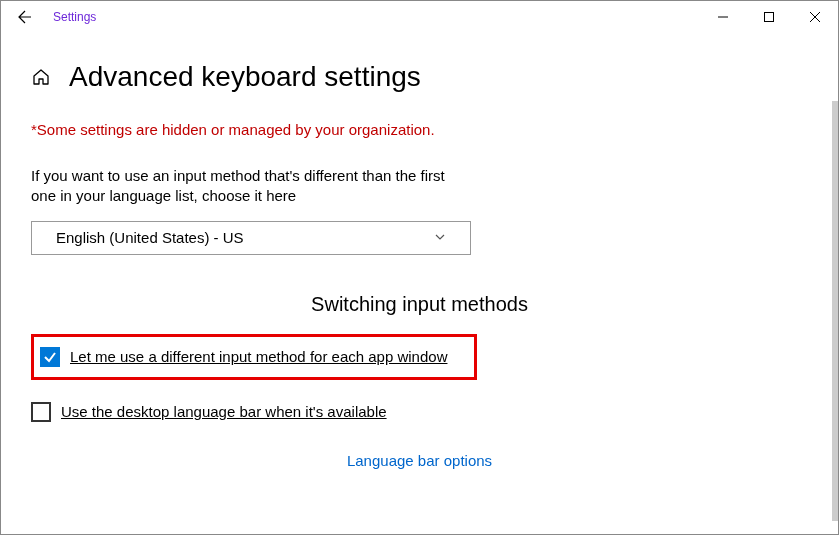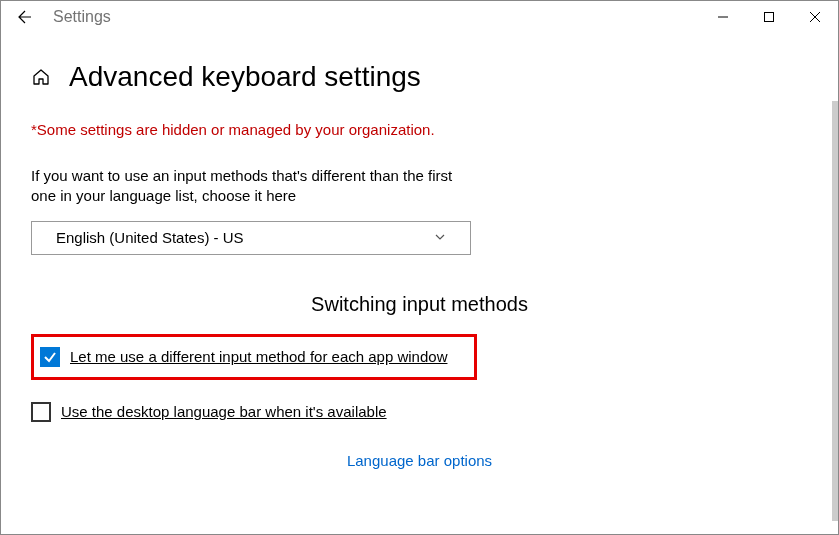--- a/index.html
+++ b/index.html
@@ -1,20 +1,20 @@
 <!DOCTYPE html>
 <html><head>
 <meta charset="utf-8">
 <style>
   * { box-sizing: border-box; margin: 0; padding: 0; }
   html, body { width: 839px; height: 535px; font-family: "Segoe UI", Arial, sans-serif; background: #fff; color: #000; }
   .window { width: 839px; height: 535px; border: 1px solid #888; position: relative; overflow: hidden; }
   .titlebar { height: 32px; display: flex; align-items: center; padding-left: 8px; }
   .back-btn { width: 32px; height: 32px; display: flex; align-items: center; justify-content: center; cursor: pointer; }
-  .title-text { font-size: 16px; margin-left: 12px; color: #737373; }
+  .title-text { font-size: 12px; margin-left: 12px; color: #6d28d9; }
   .win-controls { position: absolute; right: 0; top: 0; display: flex; }
   .win-btn { width: 46px; height: 32px; display: flex; align-items: center; justify-content: center; cursor: pointer; }
   .content { padding: 10px 30px 0 30px; }
   .header-row { display: flex; align-items: center; margin-top: 18px; margin-bottom: 28px; }
   .home-icon { width: 20px; height: 20px; margin-right: 18px; }
   .page-title { font-size: 28px; font-weight: 400; }
   .warn { color: #c00000; font-size: 15px; margin-bottom: 28px; }
   .section-title { font-size: 20px; font-weight: 400; margin-bottom: 18px; }
   .section-desc { font-size: 15px; line-height: 1.35; max-width: 430px; margin-bottom: 14px; }
   .dropdown { width: 440px; height: 34px; border: 1px solid #999; display: flex; align-items: center; justify-content: space-between; padding: 0 24px; cursor: pointer; }
@@ -67,21 +67,21 @@
       <span class="home-icon">
         <svg width="20" height="20" viewBox="0 0 20 20">
             <path d="M3 9 L10 3 L17 9 V17 H12 V12 H8 V17 H3 Z" stroke="#000" stroke-width="1.3" fill="none" stroke-linejoin="round"></path>
           </svg>
       </span>
       <h1 class="page-title">Advanced keyboard settings</h1>
     </div>
 
     <div class="warn">*Some settings are hidden or managed by your organization.</div>
 
-    <div class="section-desc">If you want to use an input methods that's different than the first one in your language list, choose it here</div>
+    <div class="section-desc">If you want to use an input method that's different than the first one in your language list, choose it here</div>
     <div class="dropdown">
       <span class="dd-text">English (United States) - US</span>
       <span>
         <svg width="12" height="12" viewBox="0 0 12 12">
             <path d="M2 4 L6 8 L10 4" stroke="#555" stroke-width="1.2" fill="none"></path>
           </svg>
       </span>
     </div>
 
     <div class="section2">

